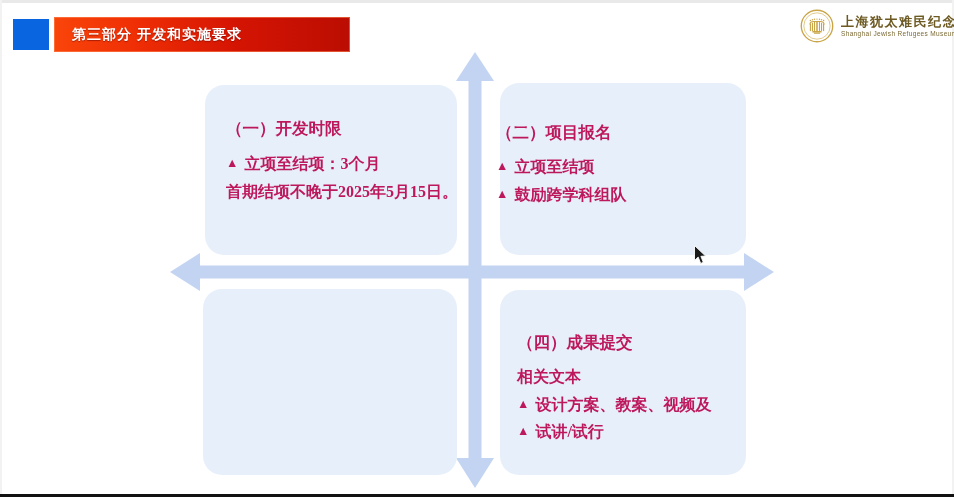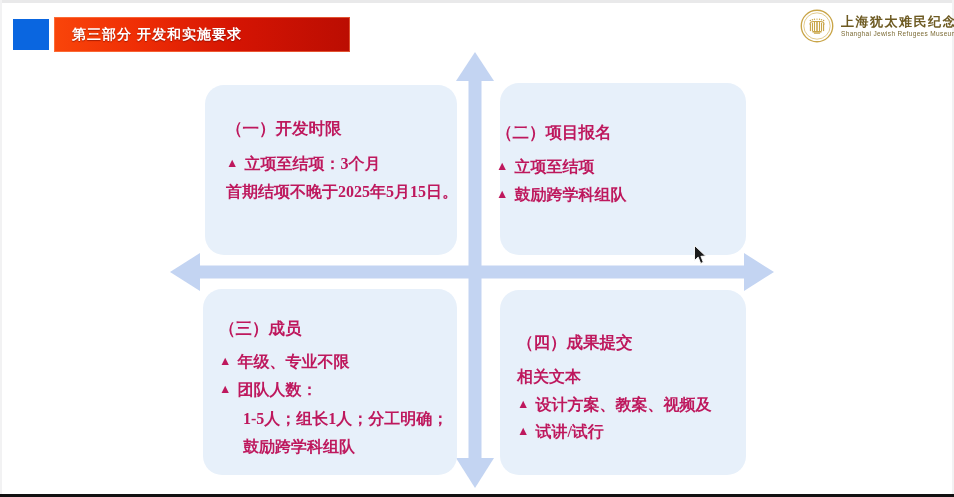--- a/index.html
+++ b/index.html
@@ -235,35 +235,20 @@
   <div class="qcontent c2">
     <div class="qtitle">（二）项目报名</div>
     <div class="qline">
       <span class="bullet">▲</span><span>立项至结项</span>
     </div>
     <div class="qline">
       <span class="bullet">▲</span><span>鼓励跨学科组队</span>
     </div>
   </div>
 
-  <div class="qcontent c3">
-    <div class="qtitle">（三）成员</div>
-    <div class="qline loose">
-      <span class="bullet">▲</span><span>年级、专业不限</span>
-    </div>
-    <div class="qline loose">
-      <span class="bullet">▲</span><span>团队人数：</span>
-    </div>
-    <div class="qline loose">
-      <span class="indent"></span><span>1-5人；组长1人；分工明确；</span>
-    </div>
-    <div class="qline loose">
-      <span class="indent"></span><span>鼓励跨学科组队</span>
-    </div>
-  </div>
 
   <div class="qcontent c4">
     <div class="qtitle">（四）成果提交</div>
     <div class="qline">
       <span>相关文本</span>
     </div>
     <div class="qline">
       <span class="bullet">▲</span><span>设计方案、教案、视频及</span>
     </div>
     <div class="qline">

